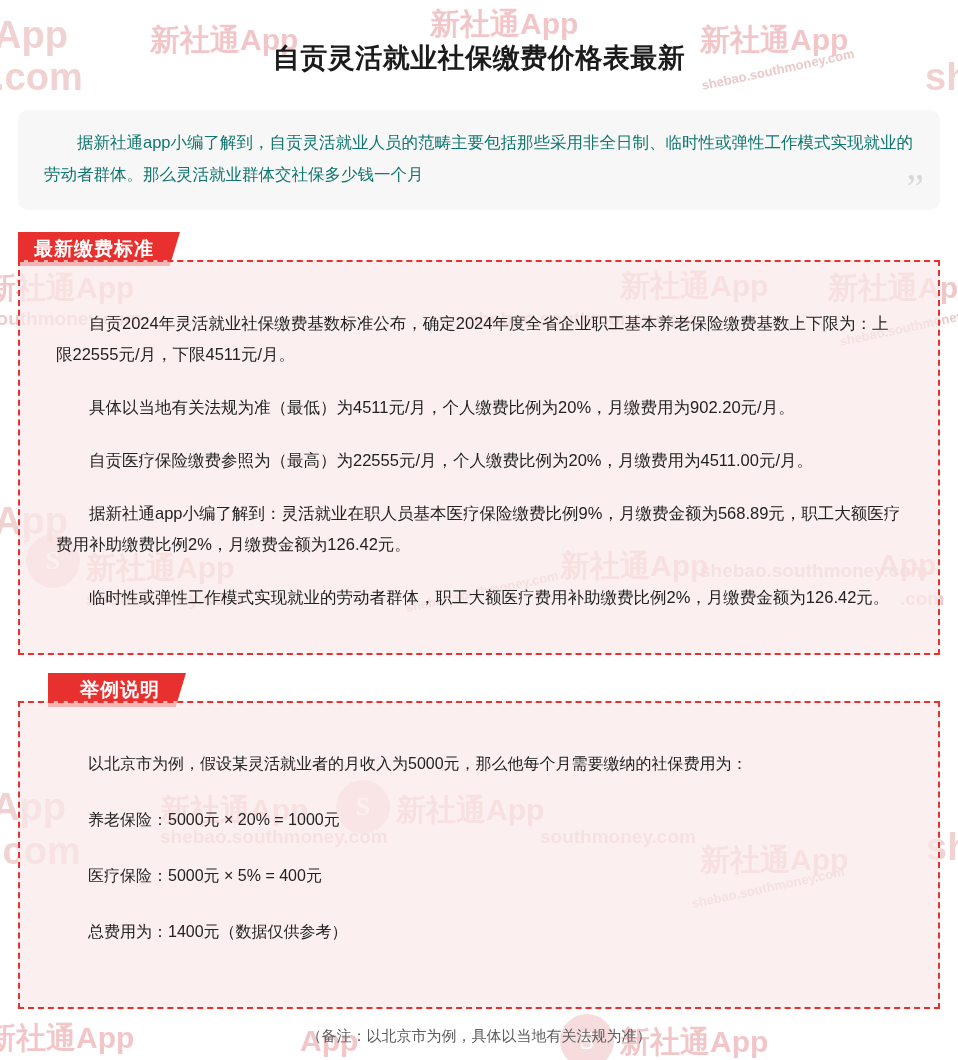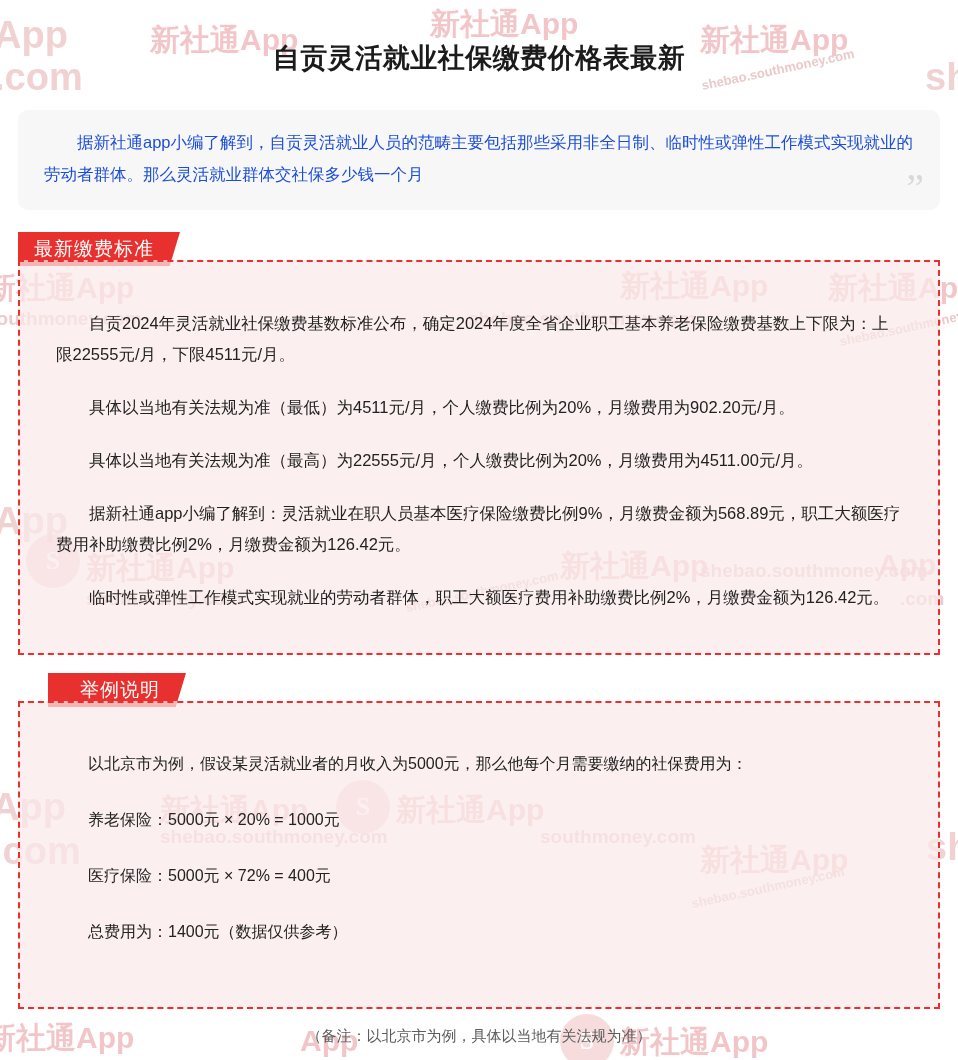--- a/index.html
+++ b/index.html
@@ -87,21 +87,21 @@
   .intro-box {
     margin: 0 18px 22px 18px;
     background: #f7f7f7;
     border-radius: 10px;
     padding: 16px 26px 20px 26px;
     position: relative;
   }
   .intro-text {
     font-size: 16.5px;
     line-height: 32px;
-    color: #1d4ed8;
+    color: #0f766e;
     text-indent: 2em;
   }
   .quote-mark {
     position: absolute;
     right: 16px;
     bottom: 2px;
     font-size: 40px;
     color: #d8d8d8;
     font-family: "Liberation Serif", serif;
     line-height: 1;
@@ -109,21 +109,21 @@
 
   .section {
     margin: 0 18px 18px 18px;
   }
 
   .section-tag {
     display: inline-block;
     background: #e8302f;
     color: #ffffff;
     font-size: 19px;
-    font-weight: normal;
+    font-weight: bold;
     padding: 7px 16px 8px 16px;
     line-height: 1;
     position: relative;
     letter-spacing: 1px;
   }
   .section-tag.indented {
     margin-left: 30px;
     padding-left: 32px;
   }
   .section-tag::after {
@@ -225,31 +225,31 @@
   <div class="intro-box">
     <div class="intro-text">据新社通app小编了解到，自贡灵活就业人员的范畴主要包括那些采用非全日制、临时性或弹性工作模式实现就业的劳动者群体。那么灵活就业群体交社保多少钱一个月</div>
     <span class="quote-mark">”</span>
   </div>
 
   <div class="section">
     <div class="section-tag">最新缴费标准</div>
     <div class="dashed-box standards-box">
       <p class="para">自贡2024年灵活就业社保缴费基数标准公布，确定2024年度全省企业职工基本养老保险缴费基数上下限为：上限22555元/月，下限4511元/月。</p>
       <p class="para">具体以当地有关法规为准（最低）为4511元/月，个人缴费比例为20%，月缴费用为902.20元/月。</p>
-      <p class="para">具体以当地有关法规为准（最高）为22555元/月，个人缴费比例为20%，月缴费用为4511.00元/月。</p>
+      <p class="para">自贡医疗保险缴费参照为（最高）为22555元/月，个人缴费比例为20%，月缴费用为4511.00元/月。</p>
       <p class="para">据新社通app小编了解到：灵活就业在职人员基本医疗保险缴费比例9%，月缴费金额为568.89元，职工大额医疗费用补助缴费比例2%，月缴费金额为126.42元。</p>
       <p class="para">临时性或弹性工作模式实现就业的劳动者群体，职工大额医疗费用补助缴费比例2%，月缴费金额为126.42元。</p>
     </div>
   </div>
 
   <div class="section">
     <div class="section-tag indented">举例说明</div>
     <div class="dashed-box example-box">
       <p class="example-line">以北京市为例，假设某灵活就业者的月收入为5000元，那么他每个月需要缴纳的社保费用为：</p>
       <p class="example-line">养老保险：5000元 × 20% = 1000元</p>
-      <p class="example-line">医疗保险：5000元 × 72% = 400元</p>
+      <p class="example-line">医疗保险：5000元 × 5% = 400元</p>
       <p class="example-line">总费用为：1400元（数据仅供参考）</p>
     </div>
   </div>
 
   <div class="footnote">（备注：以北京市为例，具体以当地有关法规为准）</div>
 
 </div>
 
 </body></html>

